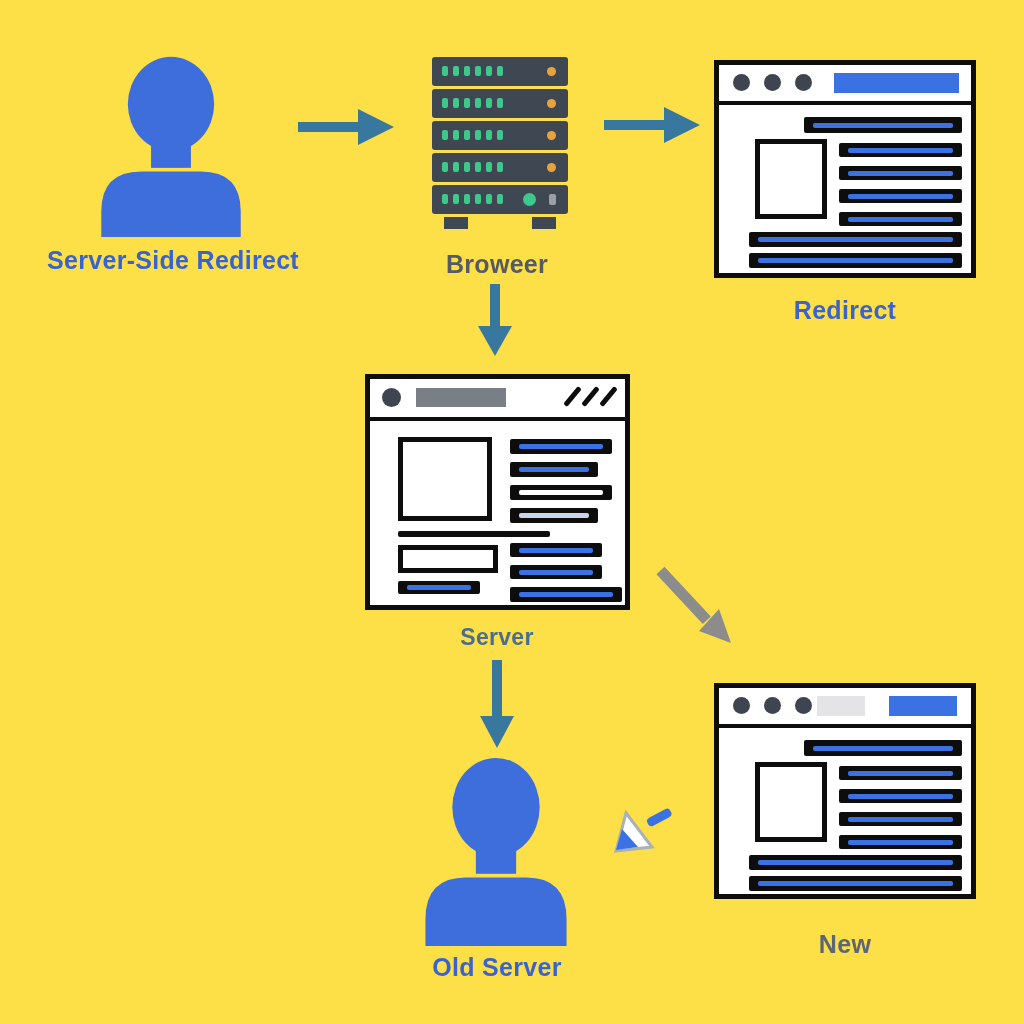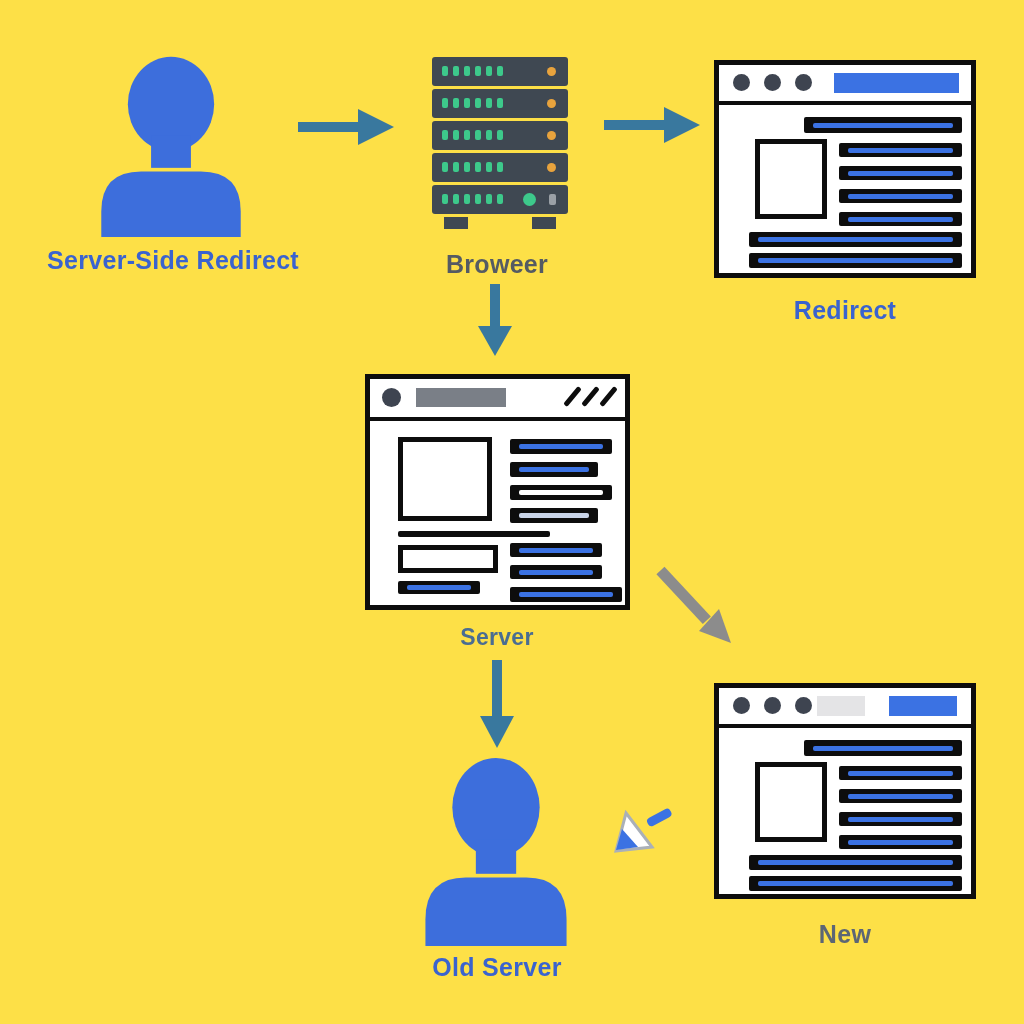--- a/index.html
+++ b/index.html
@@ -9,21 +9,21 @@
   }
   .abs{position:absolute;}
   
   .node-label{
     position:absolute;transform:translateX(-50%);
     font-weight:bold;font-size:25px;letter-spacing:.3px;white-space:nowrap;
   }
   .lbl-blue{color:var(--label-blue,#3a63cf);}
   .lbl-gray{color:var(--label-gray,#555b63);}
   .lbl-steel{color:var(--label-steel,#4a6d92);font-size:23px;}
-  .lbl-slate{color:var(--label-slate,#5c6675);}
+  .lbl-slate{color:var(--label-slate,#5c6675);margin-top:10px;}
   
   .person svg{display:block;width:100%;height:100%;}
   .person path,.person rect,.person circle{fill:var(--person-blue,#3d6edc);}
   
   .server{width:136px;}
   .server .unit{
     position:relative;height:29px;margin-bottom:3px;border-radius:3px;
     background:var(--server-body,#3f4852);
   }
   .server .leds{position:absolute;left:10px;top:9px;display:flex;gap:5px;}

